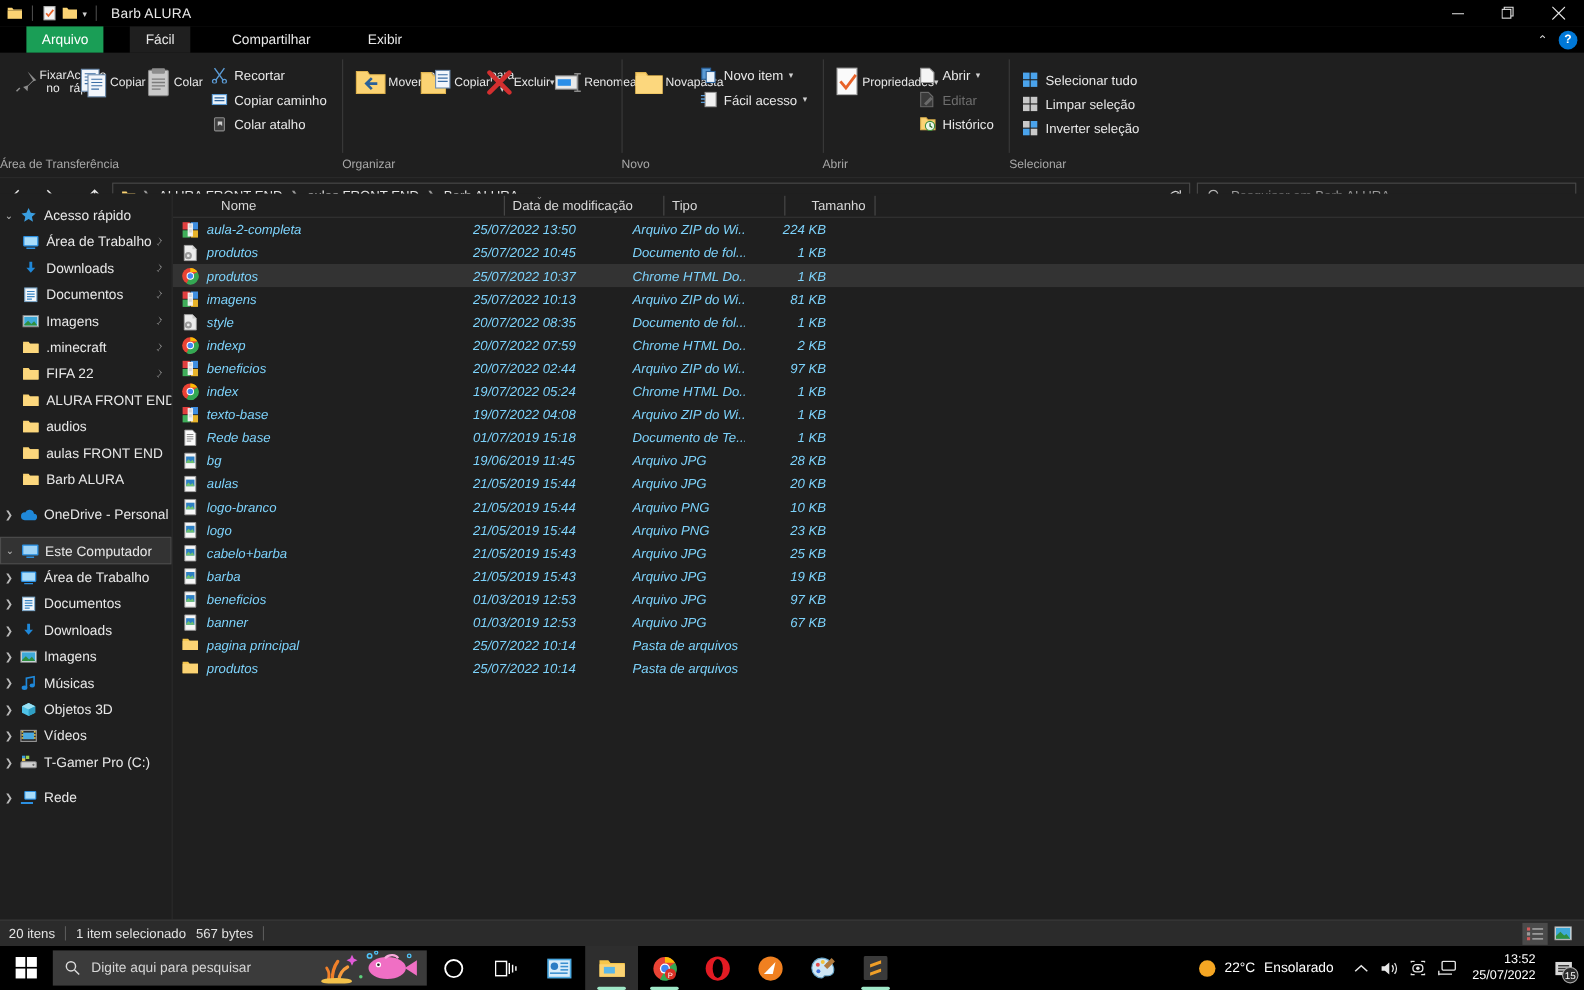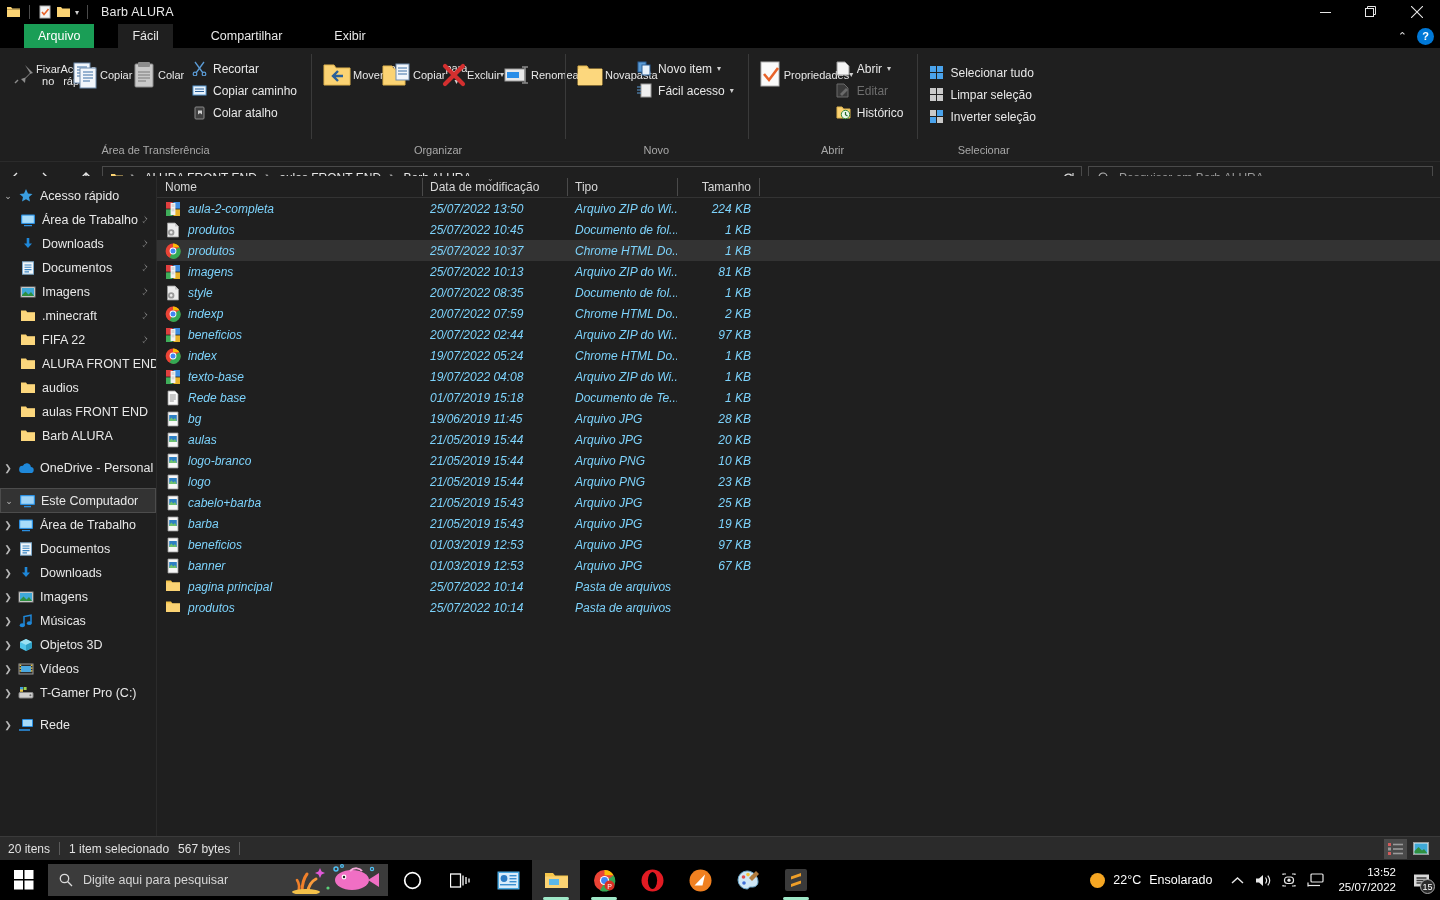--- a/index.html
+++ b/index.html
@@ -27,21 +27,21 @@
   .tabs-right { position: absolute; right: 6px; top: 0; height: 24px; display: flex; align-items: center; gap: 10px; }
   .chev-up { color: #ddd; font-size: 11px; }
   .help-btn { width: 17px; height: 17px; border-radius: 50%; background: #0078d7; color: #fff; font-size: 11px;
               display: flex; align-items: center; justify-content: center; font-weight: bold; }
 
   
   .ribbon { height: 114px; background: #1f1f1f; display: flex; position: relative; border-bottom: 1px solid #2b2b2b; }
   .rgroup { display: flex; flex-direction: column; position: relative; padding: 4px 0 0 0; }
   .rgroup + .rgroup::before { content: ""; position: absolute; left: 0; top: 6px; bottom: 22px; width: 1px; background: #3a3a3a; }
   .rgbody { flex: 1; display: flex; align-items: flex-start; padding: 2px 8px 0 8px; gap: 2px; }
-  .rglabel { text-align: center; font-size: 11px; color: #a8a8a8; padding-bottom: 5px; }
+  .rglabel { text-align: left; font-size: 11px; color: #a8a8a8; padding-bottom: 5px; }
   .bigbtn { width: 58px; display: flex; flex-direction: row; align-items: center; padding: 4px 2px; color: #e8e8e8;
             font-size: 11px; line-height: 12px; text-align: center; }
   .bigbtn .glyph { height: 34px; display: flex; align-items: center; justify-content: center; }
   .col-small { display: flex; flex-direction: column; gap: 1px; padding-top: 4px; }
   .smallbtn { display: flex; align-items: center; gap: 5px; color: #e8e8e8; font-size: 12px; padding: 2px 6px 2px 3px; height: 21px; white-space: nowrap; }
   .smallbtn.disabled { color: #6e6e6e; }
   .smallbtn .ico { width: 17px; height: 17px; display: flex; align-items: center; justify-content: center; flex: 0 0 17px; }
   .caret { font-size: 8px; color: #cfcfcf; }
 
   
@@ -66,21 +66,21 @@
   .nav-ico { width: 20px; display: flex; align-items: center; justify-content: center; flex: 0 0 20px; }
   .nav-lbl { margin-left: 4px; overflow: hidden; text-overflow: clip; }
   .pin { position: absolute; right: 8px; color: #8c8c8c; font-size: 11px; }
   .nav-gap { height: 8px; }
 
   
   .filepane { flex: 1; display: flex; flex-direction: column; overflow: hidden; }
   .colhead { height: 22px; display: flex; align-items: center; border-bottom: 1px solid #333; position: relative; }
   .ch { font-size: 12px; color: #d8d8d8; padding: 0 8px; height: 22px; display: flex; align-items: center; position: relative; }
   .ch + .ch::before { content: ""; position: absolute; left: 0; top: 2px; bottom: 2px; width: 1px; background: #4a4a4a; }
-  .ch.c-name { width: 265px; }
+  .ch.c-name { width: 265px; margin-left: 36px; }
   .ch.c-date { width: 145px; }
   .ch.c-type { width: 110px; }
   .ch.c-size { width: 82px; justify-content: flex-end; }
   .ch.c-end { flex: 1; }
   .sortmark { position: absolute; left: 330px; top: -2px; color: #9a9a9a; font-size: 8px; }
   .rows { flex: 1; overflow: hidden; }
   .row { height: 21px; display: flex; align-items: center; font-size: 12px; color: #7dd3fc; font-style: italic; }
   .row.selected { background: #333333; }
   .cell { padding: 0 8px; white-space: nowrap; overflow: hidden; }
   .c-name { width: 265px; display: flex; align-items: center; gap: 7px; }

